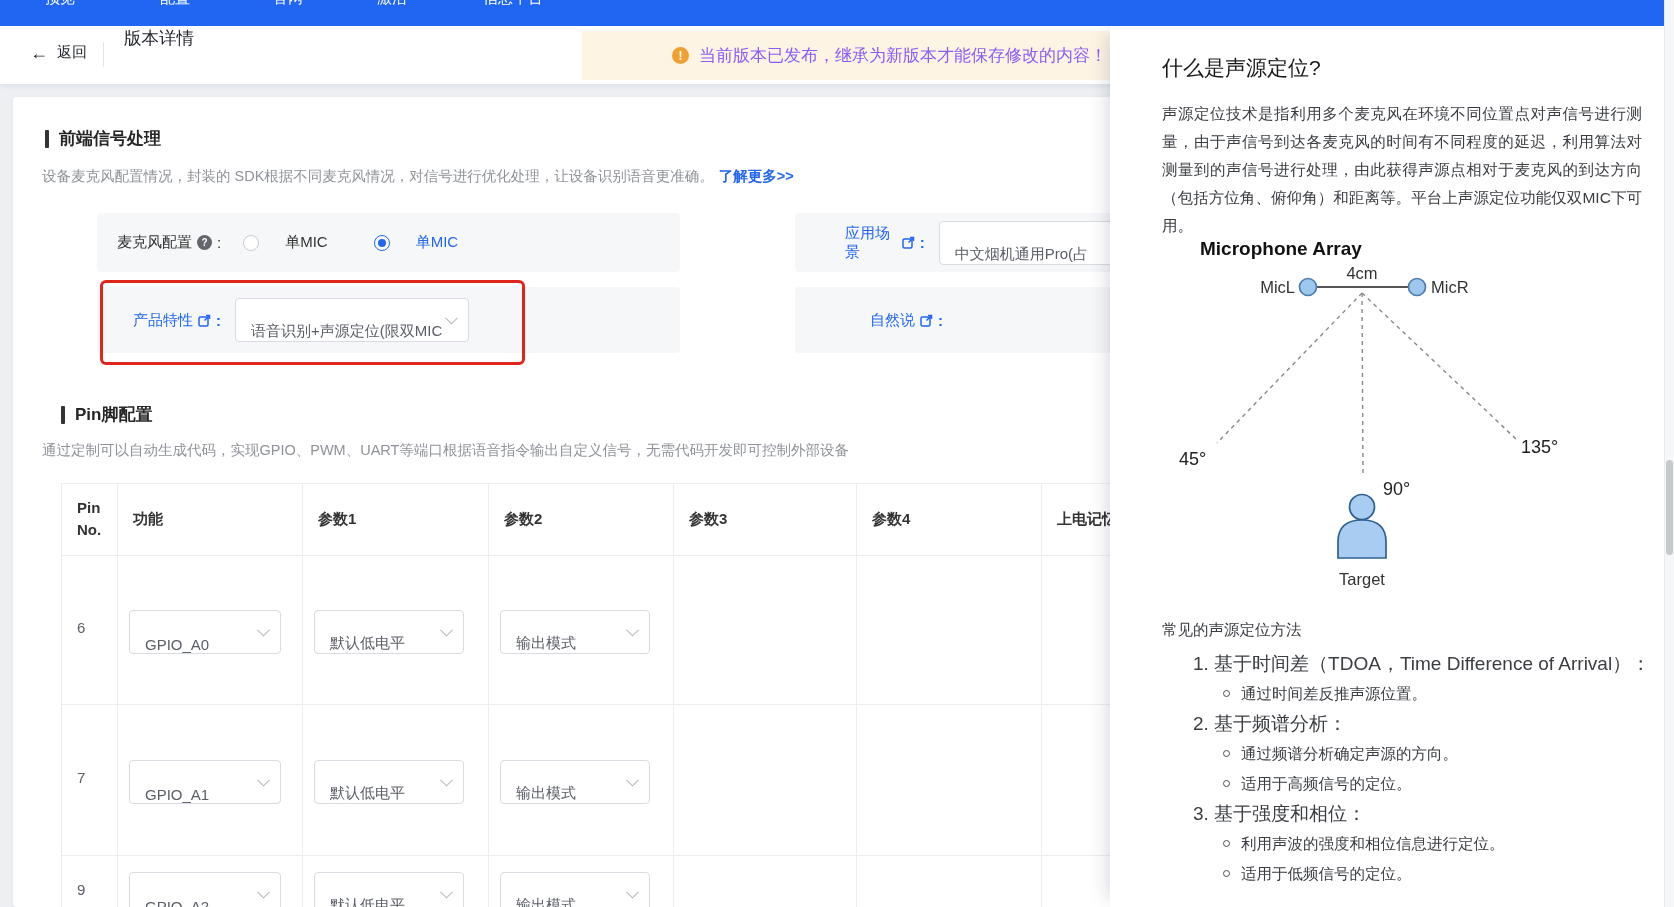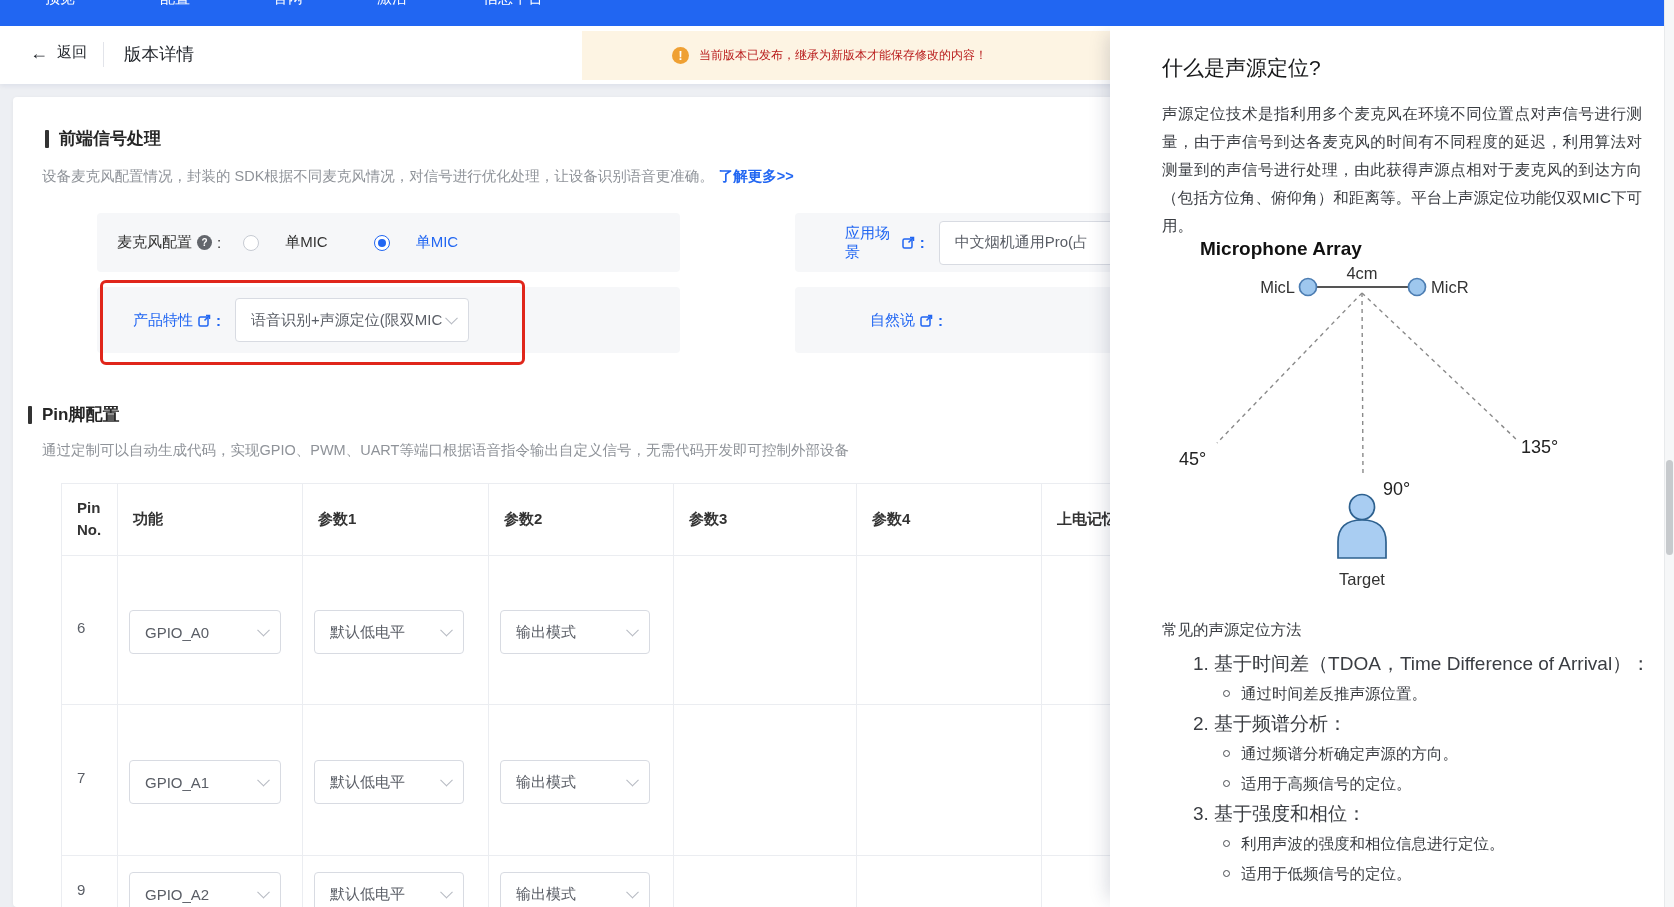--- a/index.html
+++ b/index.html
@@ -9,26 +9,26 @@
   
   .navbar{position:absolute;left:0;top:0;width:1674px;height:26px;background:#2166f2;overflow:hidden;z-index:30}
   .navtab{position:absolute;top:-11px;color:#fff;font-size:15px;white-space:nowrap;cursor:pointer}
 
   
   .header{position:absolute;left:0;top:26px;width:1674px;height:58px;background:#fff;
     box-shadow:0 2px 5px rgba(15,35,95,.07);z-index:5}
   .back{position:absolute;left:30px;top:17px;font-size:15px;color:#1f2329;display:flex;gap:9px;align-items:center;cursor:pointer}
   .back .arr{font-size:18px;line-height:18px}
   .hdiv{position:absolute;left:103px;top:16px;width:1px;height:25px;background:#e2e4ea}
-  .htitle{position:absolute;left:124px;top:16px;font-size:17.5px;color:#1f2329}
+  .htitle{position:absolute;left:124px;top:0;font-size:17.5px;color:#1f2329}
   .warn{position:absolute;left:582px;top:5px;width:545px;height:49px;background:#fdf4e3;
     display:flex;align-items:center;gap:10px;padding-left:90px}
   .warn-ico{width:17px;height:17px;border-radius:50%;background:#efa033;color:#fff;font-size:12px;
     font-weight:bold;display:flex;align-items:center;justify-content:center;flex:none}
-  .warn-text{color:#b91c1c;font-size:12px;white-space:nowrap}
+  .warn-text{color:#8b5cf6;font-size:17px;white-space:nowrap}
 
   
   .card{position:absolute;left:13px;top:97px;width:1130px;height:810px;background:#fff;border-radius:4px;
     overflow:hidden;z-index:1;box-shadow:0 1px 4px rgba(0,0,0,.05)}
   .sec{position:absolute;display:flex;align-items:center;gap:10px}
   .sec .bar{width:4px;height:18px;background:#333;border-radius:1px}
   .sec .t{font-size:17px;font-weight:bold;color:#262626}
   .desc{position:absolute;left:29px;font-size:14.5px;color:#8f9399;white-space:nowrap}
   .desc .more{color:#2166f2;font-weight:bold;margin-left:5px;cursor:pointer}
 
@@ -40,21 +40,21 @@
   .colon{font-size:15px;color:#333;margin-right:16px}
   .bcolon{font-size:15px;color:#2166f2;font-weight:bold;margin-right:14px}
   .extlink{width:13px;height:13px;margin:0 5px;flex:none;cursor:pointer}
   .ropt{display:flex;align-items:center;gap:26px;font-size:15px;color:#333;margin-right:46px;cursor:pointer}
   .ropt.sel{color:#2166f2}
   .radio{width:16px;height:16px;border-radius:50%;border:1px solid #c6cad2;background:#fff;display:inline-block;position:relative;flex:none}
   .radio.sel{border:1.5px solid #2166f2}
   .radio.sel::after{content:"";position:absolute;left:50%;top:50%;width:8px;height:8px;margin:-4px 0 0 -4px;border-radius:50%;background:#2166f2}
 
   .select{position:relative;background:#fff;border:1px solid #d8dbe2;border-radius:4px;height:44px;
-    display:flex;align-items:center;padding:0 28px 0 15px;font-size:15px;color:#5a5e66;cursor:pointer;
+    display:flex;align-items:flex-end;padding:0 28px 0 15px;font-size:15px;color:#5a5e66;cursor:pointer;
     white-space:nowrap;overflow:hidden}
   .chev{position:absolute;right:12px;top:50%;width:9px;height:9px;border-right:1.6px solid #b6bac2;
     border-bottom:1.6px solid #b6bac2;transform:translateY(-70%) rotate(45deg)}
   .redbox{position:absolute;border:3px solid #e0261b;border-radius:6px;z-index:3;pointer-events:none;background:transparent}
 
   
   .vline,.hline{position:absolute;background:#ebedf1}
   .hcell{position:absolute;font-size:15px;font-weight:bold;color:#333;line-height:22px}
   .pinnum{position:absolute;font-size:15px;color:#5a5e66}
 
@@ -155,21 +155,21 @@
     <span class="blabel">自然说</span>
     <svg class="extlink" viewBox="0 0 13 13">
       <rect x="1" y="3" width="9" height="9" rx="1.5" fill="none" stroke="#2166f2" stroke-width="1.5"></rect>
       <path d="M6.5 6.5 L11.5 1.5 M8 1.5 h3.5 v3.5" fill="none" stroke="#2166f2" stroke-width="1.5"></path>
     </svg>
     <span class="bcolon">:</span>
   </div>
 
   <div class="redbox" style="left:87px;top:183px;width:425px;height:85px"></div>
 
-  <div class="sec" style="left:15px;top:306px">
+  <div class="sec" style="left:48px;top:306px">
     <i class="bar"></i>
     <span class="t">Pin脚配置</span>
   </div>
   <div class="desc" style="top:344px">
     <span>通过定制可以自动生成代码，实现GPIO、PWM、UART等端口根据语音指令输出自定义信号，无需代码开发即可控制外部设备</span>
   </div>
 
   <div>
     <div class="hline" style="left:48px;top:386px;width:1082px;height:1px"></div>
     <div class="hline" style="left:48px;top:458px;width:1082px;height:1px"></div>

